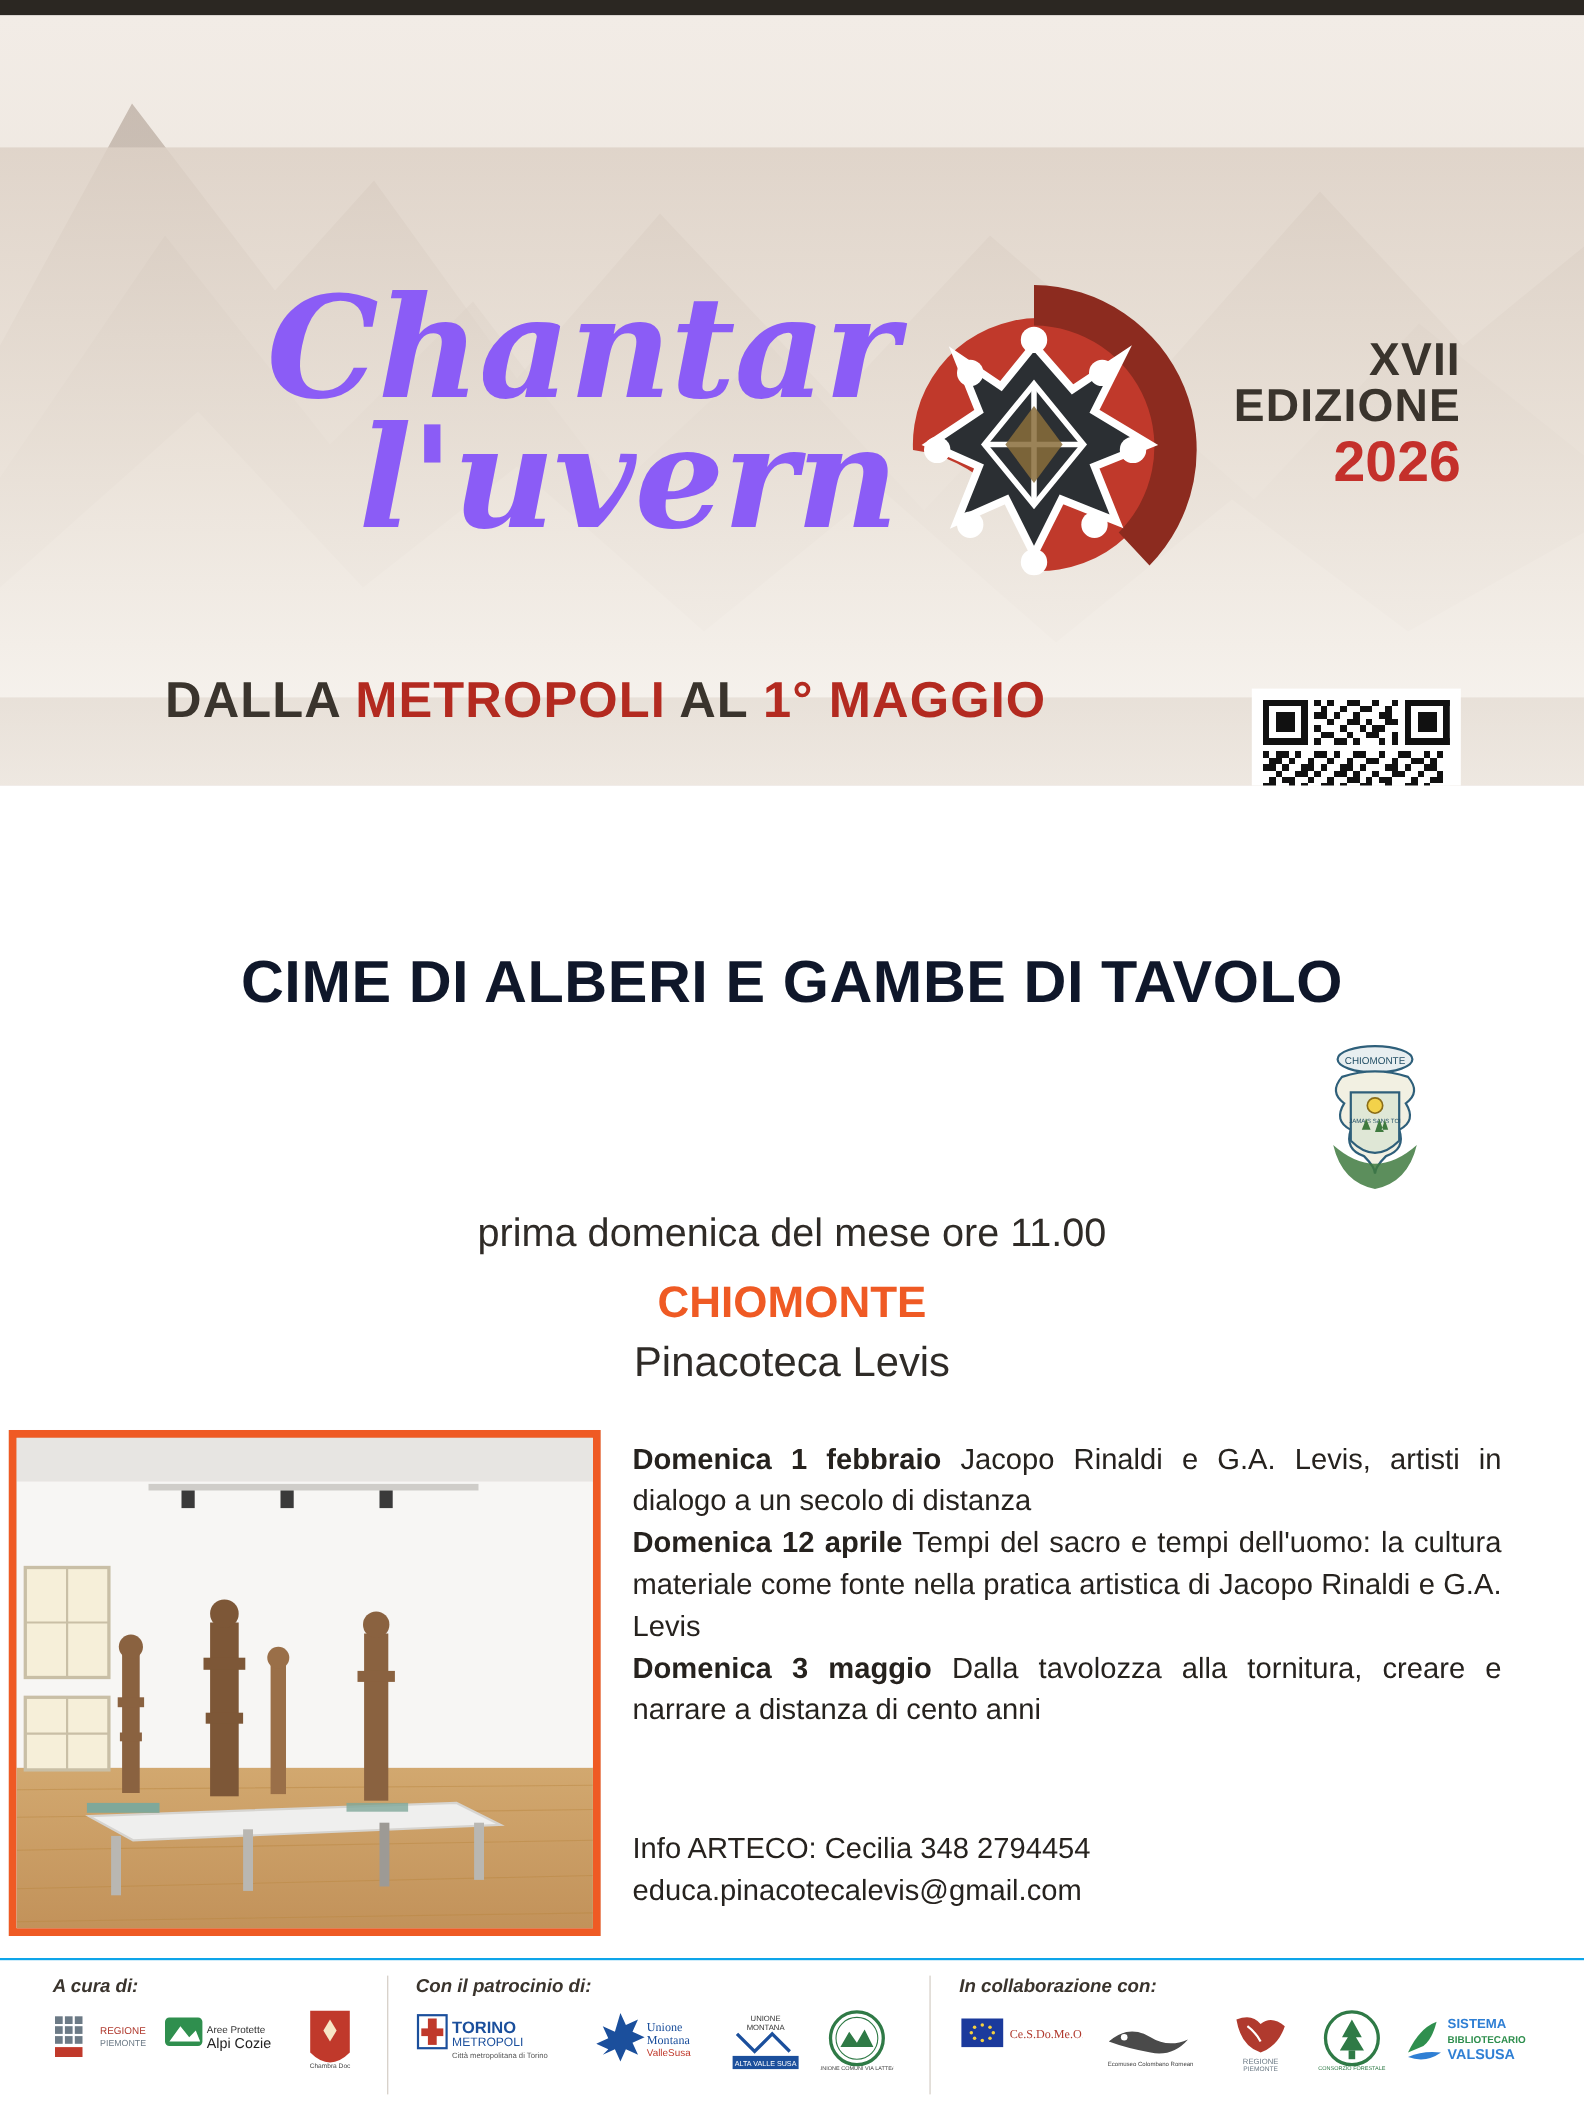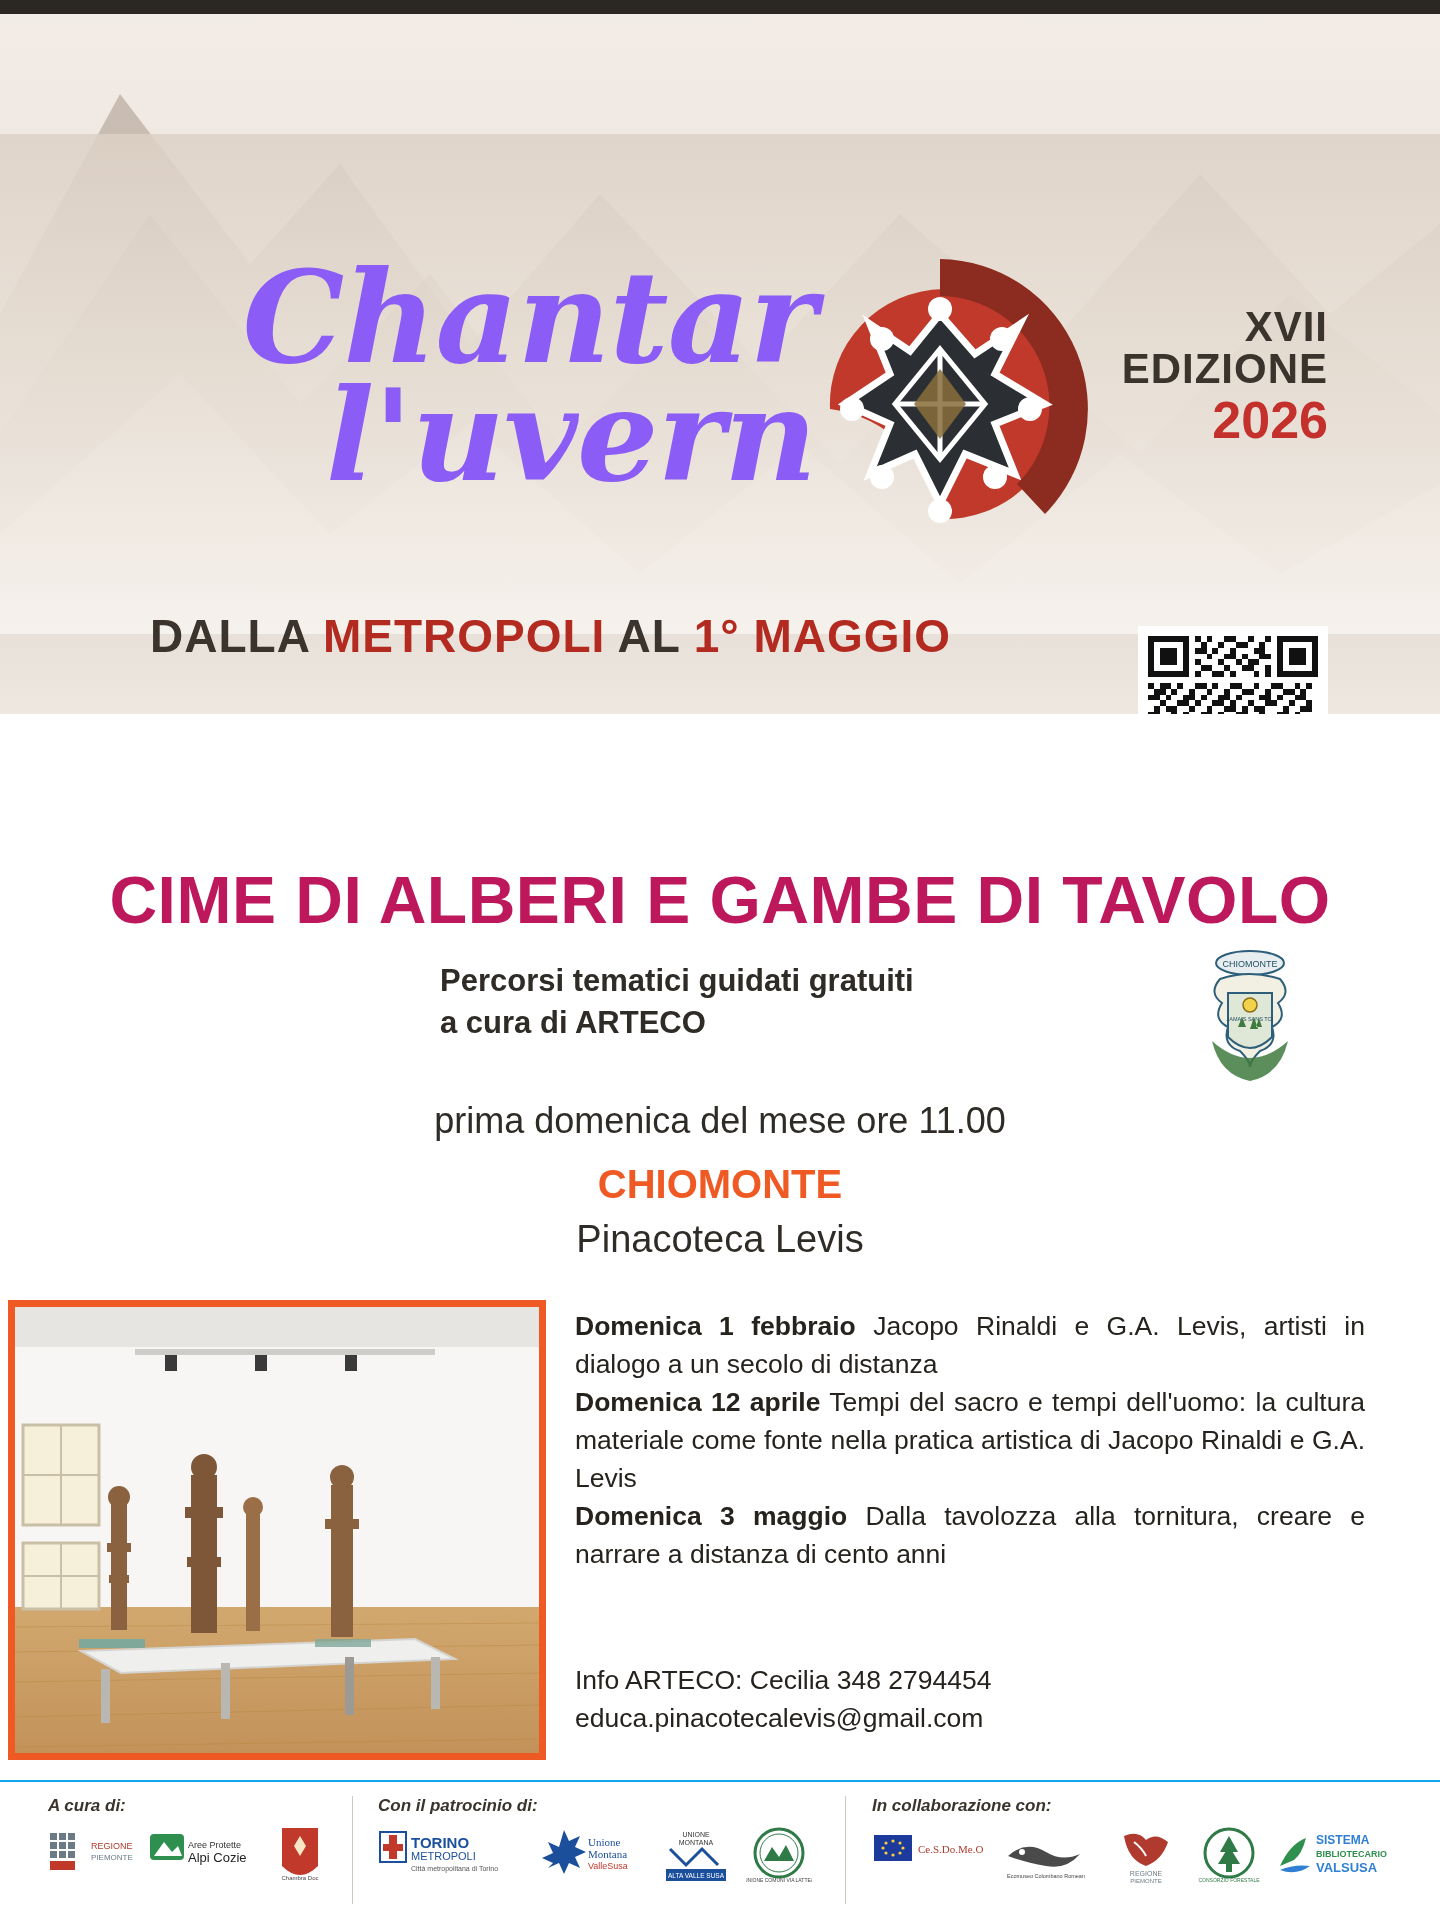--- a/index.html
+++ b/index.html
@@ -104,23 +104,23 @@
     z-index: 8;
   }
   .qrbox svg { display: block; }
 
   
   .title-main {
     position: absolute;
     left: 0; top: 862px;
     width: 1440px;
     text-align: center;
-    font-size: 66px;
+    font-size: 54px;
     font-weight: bold;
-    color: #be185d;
+    color: #0f172a;
     letter-spacing: 0.5px;
   }
   .lead {
     position: absolute;
     left: 440px; top: 960px;
     width: 760px;
     font-size: 31px;
     font-weight: bold;
     color: #2f2b27;
     line-height: 1.35;
@@ -507,24 +507,20 @@
             <rect x="21" y="28" width="1" height="1"></rect>
             <rect x="24" y="28" width="1" height="1"></rect>
             <rect x="27" y="28" width="1" height="1"></rect>
         </g>
       </svg>
     </div>
   </div>
 
   <div class="title-main">CIME DI ALBERI E GAMBE DI TAVOLO</div>
 
-  <div class="lead">
-    <div>Percorsi tematici guidati gratuiti</div>
-    <div>a cura di ARTECO</div>
-  </div>
 
   <svg class="crest" viewBox="0 0 120 150">
     <ellipse cx="60" cy="18" rx="34" ry="12" fill="#e8eef0" stroke="#2e5f7a" stroke-width="2"></ellipse>
     <text x="60" y="22" font-size="9" text-anchor="middle" fill="#234f66" font-family="Liberation Sans, sans-serif">CHIOMONTE</text>
     <path d="M30,34 q-12,14 2,24 q-10,16 6,24 q-6,18 12,24 q10,10 10,16 q0,-6 10,-16 q18,-6 12,-24 q16,-8 6,-24 q14,-10 2,-24 q-30,-10 -60,0 z" fill="#f2f0e2" stroke="#2e5f7a" stroke-width="2"></path>
     <path d="M38,48 h44 v44 q-22,22 -44,0 z" fill="#dfe7d6" stroke="#2e5f7a" stroke-width="2"></path>
     <circle cx="60" cy="60" r="7" fill="#f3d24a" stroke="#8a6d18" stroke-width="1.5"></circle>
     <text x="60" y="76" font-size="5.5" text-anchor="middle" fill="#234f66" font-family="Liberation Sans, sans-serif">JAMAIS SANS TOI</text>
     <path d="M48,82 l4,-10 4,10 z M60,84 l4,-12 4,12 z M72,82 l-3,-9 -3,9 z" fill="#3f7a3f"></path>
     <path d="M22,96 q38,34 76,0 q-8,34 -38,40 q-30,-6 -38,-40 z" fill="#3f7a3f" opacity="0.85"></path>

